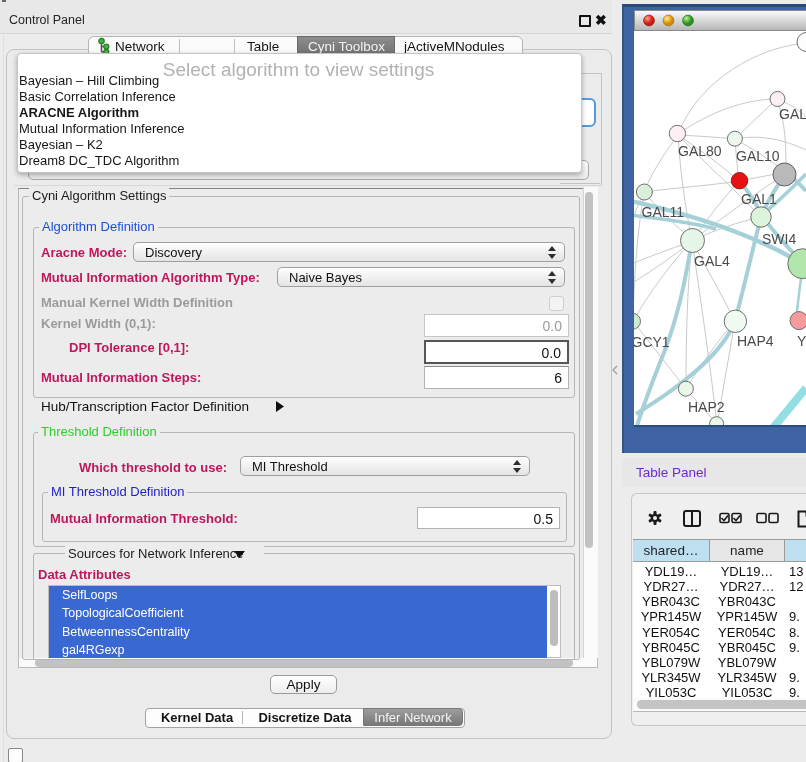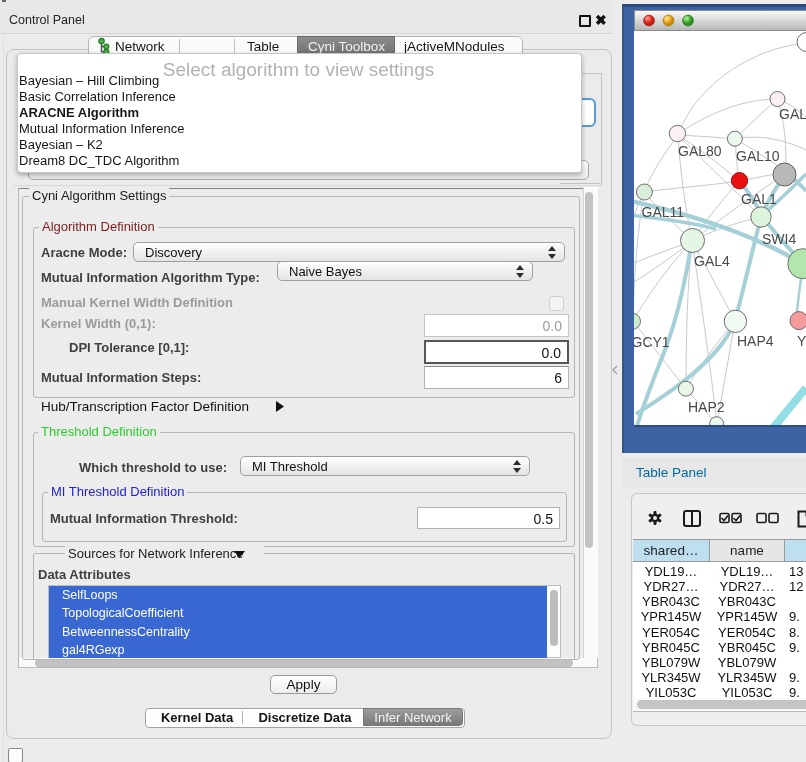--- a/index.html
+++ b/index.html
@@ -1,19 +1,19 @@
 <!DOCTYPE html>
 <html><head><meta charset="utf-8">
 <style>
 html,body{margin:0;padding:0;}
 body{width:806px;height:762px;overflow:hidden;background:#ececec;
   font-family:"Liberation Sans",sans-serif;position:relative;}
 .abs{position:absolute;}
 .b{font-weight:bold;}
-.lbl{font-size:13px;font-weight:bold;color:#404040;}
+.lbl{font-size:13px;font-weight:bold;color:#be185d;}
 .dis{color:#9b9b9b;}
 .combo{position:absolute;height:20px;border:1px solid #9f9f9f;border-radius:5px;
   background:linear-gradient(#ffffff,#f2f2f2 45%,#e4e4e4);box-sizing:border-box;
   font-size:13px;color:#111;}
 .combo .ct{position:absolute;left:11px;top:2px;}
 .combo .ar{position:absolute;right:7px;top:3px;width:9px;height:13px;}
 .combo .ar:before{content:"";position:absolute;left:0;top:0;border-left:4.5px solid transparent;border-right:4.5px solid transparent;border-bottom:5px solid #2e2e2e;}
 .combo .ar:after{content:"";position:absolute;left:0;bottom:0;border-left:4.5px solid transparent;border-right:4.5px solid transparent;border-top:5px solid #2e2e2e;}
 .inp{position:absolute;background:#fff;border:1px solid #b3b3b3;box-sizing:border-box;
   font-size:14px;color:#111;text-align:right;}
@@ -60,29 +60,29 @@
 <div class="abs" style="left:583px;top:187px;width:14px;height:471px;background:#fafafa;border-left:1px solid #d4d4d4;"></div>
 <div class="abs" style="left:585px;top:192px;width:8px;height:356px;background:#c2c2c2;border-radius:4px;"></div>
 
 <div class="abs" style="left:19px;top:658px;width:578px;height:9px;background:#fafafa;"></div>
 <div class="abs" style="left:35px;top:659px;width:538px;height:8px;background:#c2c2c2;border-radius:4px;"></div>
 
 <div class="gbox" style="left:22px;top:196px;width:556px;height:462px;"></div>
 <div class="gtitle" style="left:29px;top:188px;color:#1c1c1c;">Cyni Algorithm Settings</div>
 
 <div class="gbox" style="left:33px;top:227px;width:540px;height:169px;"></div>
-<div class="gtitle" style="left:39px;top:219px;color:#7f1d1d;">Algorithm Definition</div>
+<div class="gtitle" style="left:39px;top:219px;color:#1d4ed8;">Algorithm Definition</div>
 
 <div class="lbl abs" style="left:41px;top:245px;">Aracne Mode:</div>
 <div class="combo" style="left:133px;top:242px;width:432px;">
   <span class="ct">Discovery</span>
     <span class="ar"></span>
   </div>
 <div class="lbl abs" style="left:41px;top:270px;">Mutual Information Algorithm Type:</div>
-<div class="combo" style="left:277px;top:261px;width:256px;text-decoration:underline;">
+<div class="combo" style="left:277px;top:267px;width:288px;text-decoration:underline;">
   <span class="ct">Naive Bayes</span>
     <span class="ar"></span>
   </div>
 <div class="lbl abs dis" style="left:41px;top:295px;">Manual Kernel Width Definition</div>
 <div class="abs" style="left:549px;top:296px;width:13px;height:13px;background:#f3f3f3;border:1px solid #cfcfcf;border-radius:3px;"></div>
 
 <div class="lbl abs dis" style="left:41px;top:316px;">Kernel Width (0,1):</div>
 <div class="inp" style="left:424px;top:314px;width:145px;height:23px;border-color:#c6c6c6;">
     <span style="color:#9b9b9b;">0.0</span>
   </div>
@@ -247,21 +247,21 @@
  </g>
 </svg>
 </div>
 
 <svg class="abs" style="left:611px;top:365px;" width="8" height="10">
     <path d="M6,1 L2,5 L6,9" stroke="#9a9a9a" stroke-width="1.2" fill="none"></path>
   </svg>
 <div class="abs" style="left:634px;top:425px;width:172px;height:2px;background:#2e4c7d;"></div>
 
 <div class="abs" style="left:622px;top:458px;width:184px;height:29px;background:#e7e7e7;"></div>
-<div class="abs" style="left:636px;top:465px;font-size:13.5px;color:#0369a1;">Table Panel</div>
+<div class="abs" style="left:636px;top:465px;font-size:13.5px;color:#6d28d9;">Table Panel</div>
 
 <div class="abs" style="left:631px;top:493px;width:175px;height:231px;background:#efefef;border:1px solid #c6c6c6;border-right:none;border-radius:6px 0 0 6px;"></div>
 
 <svg class="abs" style="left:646px;top:509px;" width="160" height="20" viewBox="0 0 160 20">
  <g fill="#1a1a1a">
   <g transform="translate(9,9)">
    <circle r="4.3"></circle>
    <g>
           <rect x="-1.5" y="-7" width="3" height="14" rx="1"></rect>
         </g>

